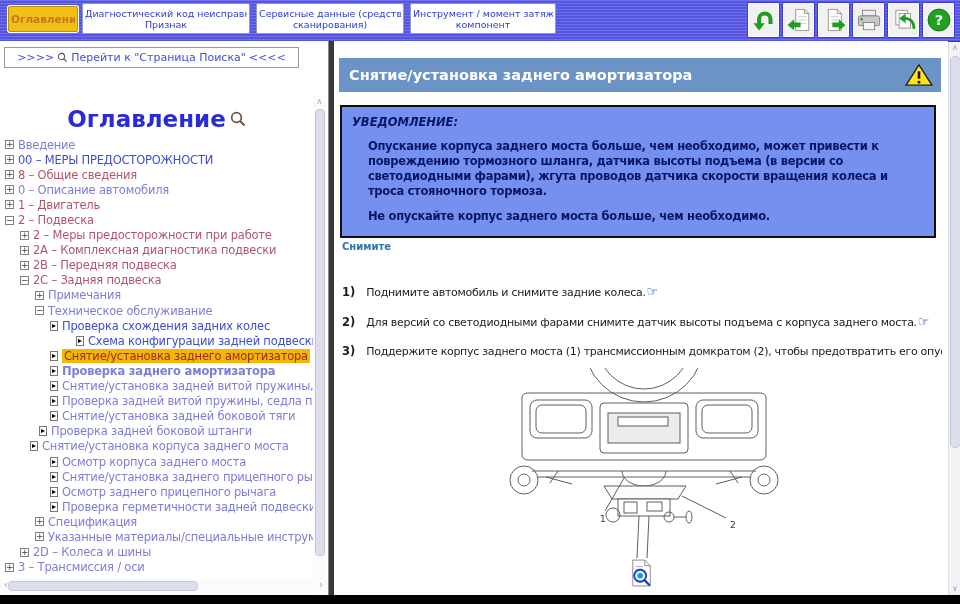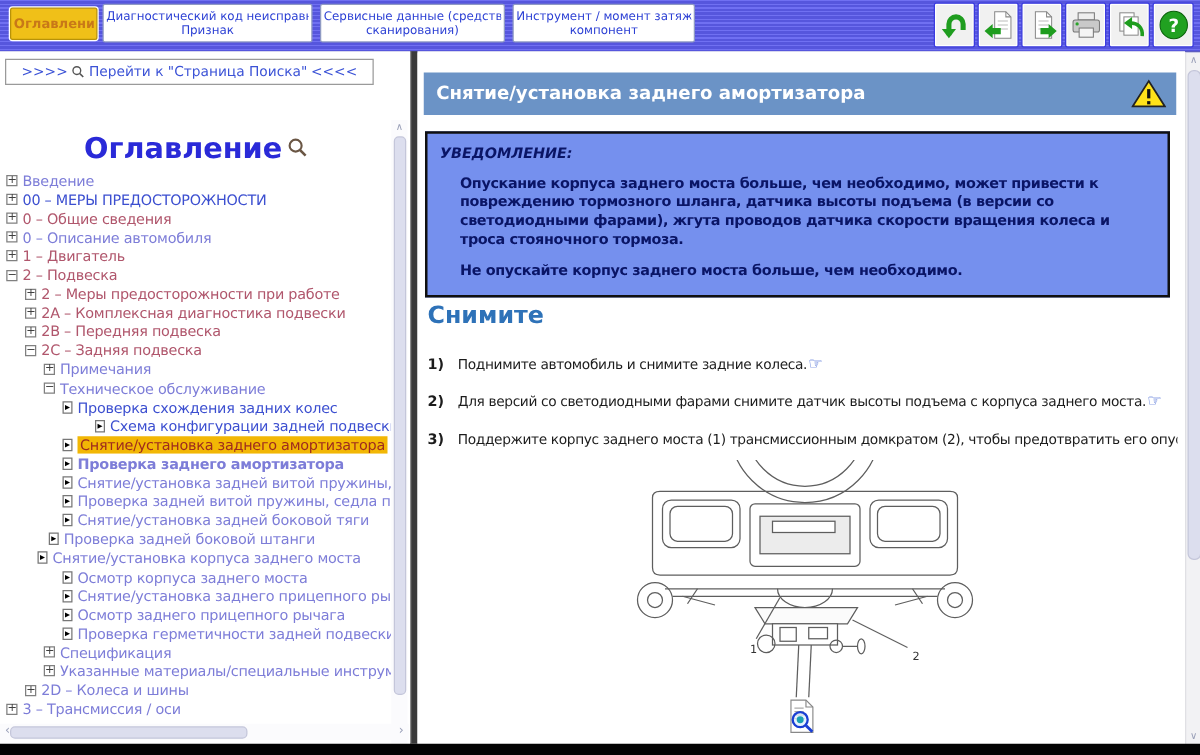--- a/index.html
+++ b/index.html
@@ -62,21 +62,21 @@
   #section-code{position:absolute;left:880px;top:42px;width:42px;text-align:right;
     font-size:12.5px;font-weight:bold;color:#3a3a3a;}
   #doc-titlebar{position:absolute;left:5px;top:17px;width:602px;height:34px;box-sizing:border-box;
     background:#6b93c6;color:#fff;font-weight:bold;font-size:14.5px;line-height:34px;padding-left:10px;}
   #warn-icon{position:absolute;right:8px;top:5px;width:28px;height:24px;}
   #notice{position:absolute;left:6px;top:64px;width:596px;box-sizing:border-box;border:2px solid #101010;
     background:#7590ee;padding:8px 10px 12px 10px;min-height:106px;}
   #notice-label{color:#0a1566;font-style:italic;font-weight:bold;font-size:11.5px;}
   .notice-p{margin:10px 0 0 16px;color:#0a1566;font-weight:bold;font-size:11.5px;
     letter-spacing:-0.3px;line-height:15px;}
-  #section-heading{position:absolute;left:8px;top:200px;font-size:19px;font-weight:bold;color:#2e72b8;}
+  #section-heading{position:absolute;left:8px;top:200px;font-size:10px;font-weight:bold;color:#2e72b8;}
   .step{position:absolute;left:8px;width:600px;white-space:nowrap;overflow:hidden;
     font-size:11px;letter-spacing:-0.3px;color:#1c1c1c;}
   .step b{font-size:11.5px;letter-spacing:0;margin-right:11px;}
   .pointer{color:#2a52cc;font-size:13px;margin-left:1px;cursor:pointer;}
   #figure{position:absolute;left:172px;top:327px;width:276px;height:190px;}
   #zoom-doc{position:absolute;left:296px;top:518px;width:24px;height:28px;cursor:pointer;}
 
   
   #main-scroll{position:absolute;left:948px;top:42px;width:12px;height:553px;background:#f2f2f4;
     border-left:1px solid #e0e0e4;box-sizing:border-box;}
@@ -177,21 +177,21 @@
           <div class="tree-row" style="padding-left: 5px;">
             <span class="expander">+</span>
             <span class="tree-label" style="color: rgb(125, 125, 216);">Введение</span>
           </div>
           <div class="tree-row" style="padding-left: 5px;">
             <span class="expander">+</span>
             <span class="tree-label" style="color: rgb(60, 79, 208);">00 – МЕРЫ ПРЕДОСТОРОЖНОСТИ</span>
           </div>
           <div class="tree-row" style="padding-left: 5px;">
             <span class="expander">+</span>
-            <span class="tree-label" style="color: rgb(176, 86, 108);">0 – Общие сведения</span>
+            <span class="tree-label" style="color: rgb(176, 86, 108);">8 – Общие сведения</span>
           </div>
           <div class="tree-row" style="padding-left: 5px;">
             <span class="expander">+</span>
             <span class="tree-label" style="color: rgb(125, 125, 216);">0 – Описание автомобиля</span>
           </div>
           <div class="tree-row" style="padding-left: 5px;">
             <span class="expander">+</span>
             <span class="tree-label" style="color: rgb(176, 86, 108);">1 – Двигатель</span>
           </div>
           <div class="tree-row" style="padding-left: 5px;">

